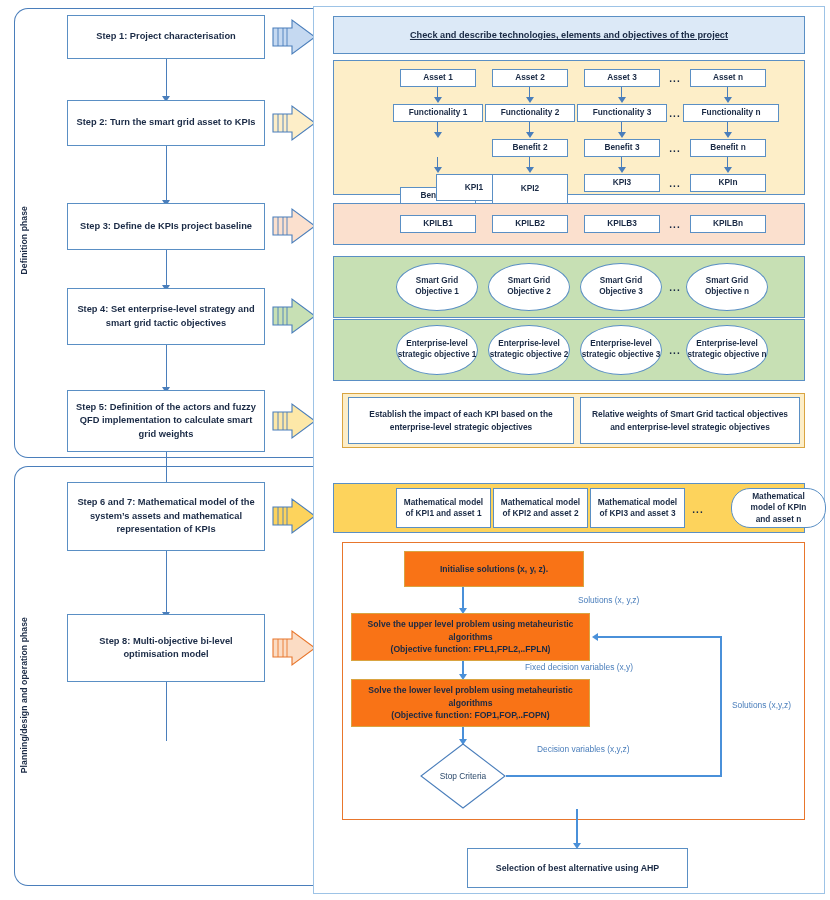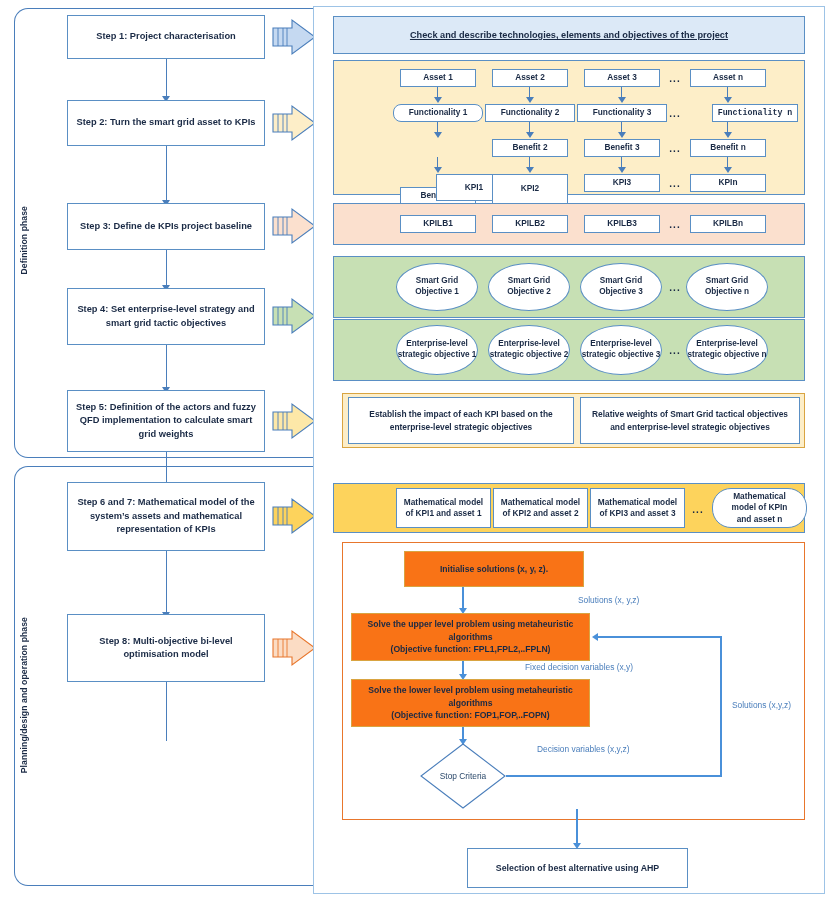--- a/index.html
+++ b/index.html
@@ -170,21 +170,21 @@
 
 <div class="abs band band-blue ctr" style="left:333px;top:16px;width:472px;height:38px;font-size:9.2px;font-weight:bold;">
   <span>Check and describe technologies, elements and objectives of the project</span>
 </div>
 
 <div class="abs band band-cream" style="left:333px;top:60px;width:472px;height:135px;"></div>
 
 <div class="abs node ctr" style="left:400px;top:69px;width:76px;height:18px;">
   <span>Asset 1</span>
   </div>
-<div class="abs node ctr" style="left:393px;top:104px;width:90px;height:18px;border-radius:8px;">
+<div class="abs node ctr" style="left:393px;top:104px;width:90px;height:18px;">
   <span>Functionality 1</span>
   </div>
 <div class="abs node ctr" style="left:400px;top:139px;width:76px;height:18px;margin-top:48px;">
   <span>Benefit 1</span>
   </div>
 <div class="abs node ctr" style="left:400px;top:174px;width:76px;height:27px;margin-left:36px;">
   <span>KPI1</span>
   </div>
 <div class="abs vline" style="left:437px;top:87px;height:11px;"></div>
 <div class="abs vhead" style="left:434px;top:97px;"></div>
@@ -240,21 +240,21 @@
 <div class="abs ctr ydots" style="left:664px;top:139px;width:22px;height:18px;">
   <span>...</span>
   </div>
 <div class="abs ctr ydots" style="left:664px;top:174px;width:22px;height:18px;">
   <span>...</span>
   </div>
 
 <div class="abs node ctr" style="left:690px;top:69px;width:76px;height:18px;">
   <span>Asset n</span>
   </div>
-<div class="abs node ctr" style="left:712px;top:104px;width:86px;height:18px;font-family:Liberation Mono, monospace;">
+<div class="abs node ctr" style="left:683px;top:104px;width:96px;height:18px;">
   <span>Functionality n</span>
   </div>
 <div class="abs node ctr" style="left:690px;top:139px;width:76px;height:18px;">
   <span>Benefit n</span>
   </div>
 <div class="abs node ctr" style="left:690px;top:174px;width:76px;height:18px;">
   <span>KPIn</span>
   </div>
 <div class="abs vline" style="left:727px;top:87px;height:11px;"></div>
 <div class="abs vhead" style="left:724px;top:97px;"></div>
@@ -328,21 +328,21 @@
   </div>
 <div class="abs node ctr" style="left:493px;top:488px;width:95px;height:40px;padding:1px 3px;">
   <span>Mathematical model of KPI2 and asset 2</span>
   </div>
 <div class="abs node ctr" style="left:590px;top:488px;width:95px;height:40px;padding:1px 3px;">
   <span>Mathematical model of KPI3 and asset 3</span>
   </div>
 <div class="abs ctr ydots" style="left:687px;top:500px;width:22px;height:18px;">
   <span>...</span>
   </div>
-<div class="abs node ctr" style="left:712px;top:488px;width:95px;height:40px;padding:1px 13px;border-radius:19px;">
+<div class="abs node ctr" style="left:731px;top:488px;width:95px;height:40px;padding:1px 13px;border-radius:19px;">
   <span>Mathematical model of KPIn and asset n</span>
   </div>
 
 <div class="abs band-orange" style="left:342px;top:542px;width:463px;height:278px;"></div>
 
 <div class="abs obox ctr" style="left:404px;top:551px;width:180px;height:36px;">
   <span>Initialise solutions (x, y, z).</span>
   </div>
 <div class="abs aline" style="left:462px;top:587px;width:1.6px;height:23px;"></div>
 <div class="abs ahead-d" style="left:459px;top:608px;"></div>

